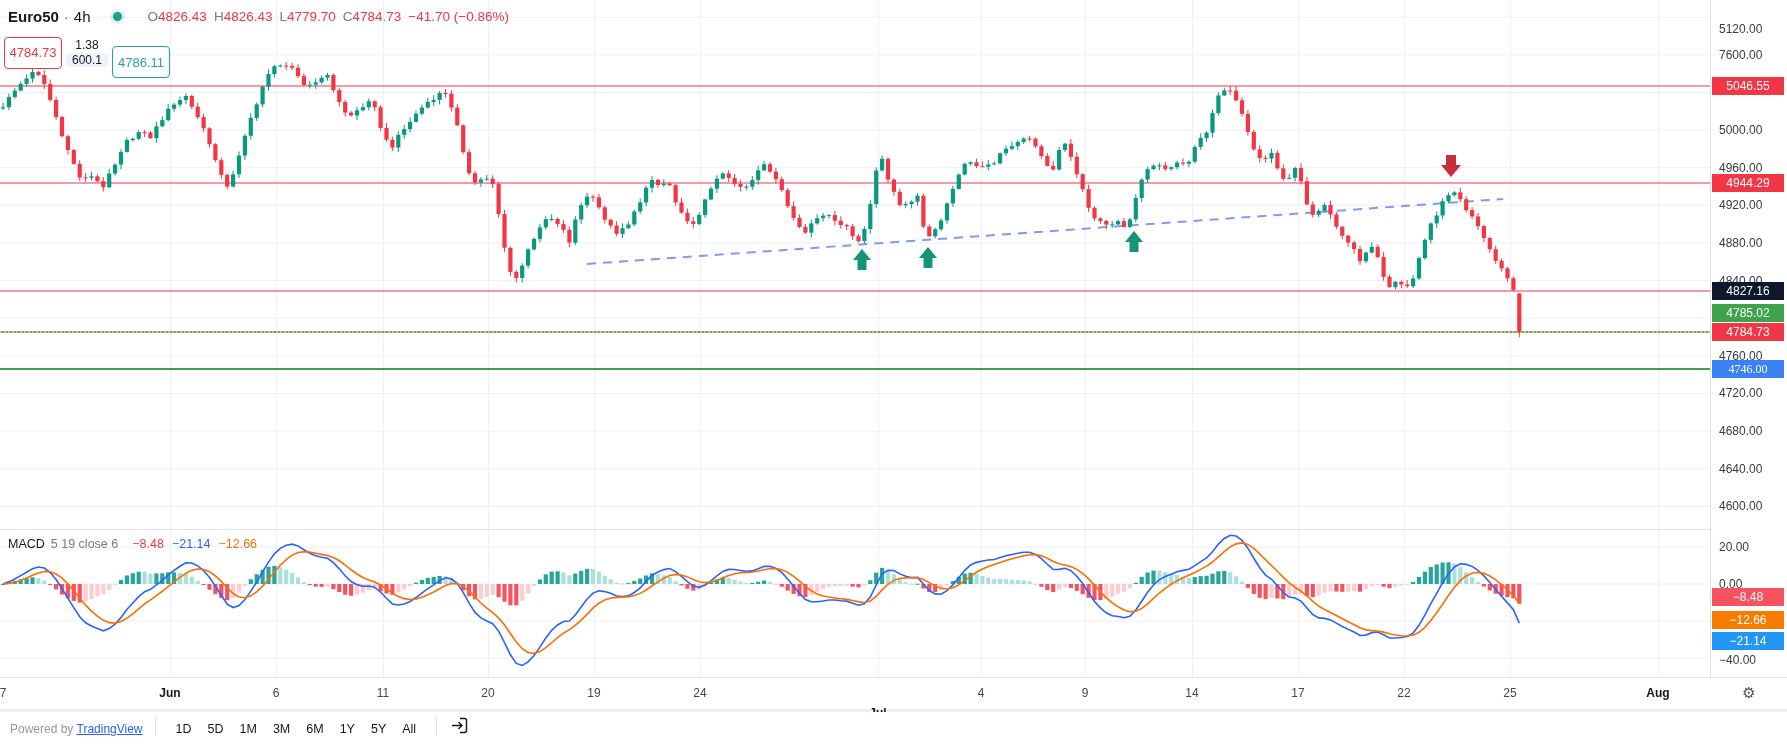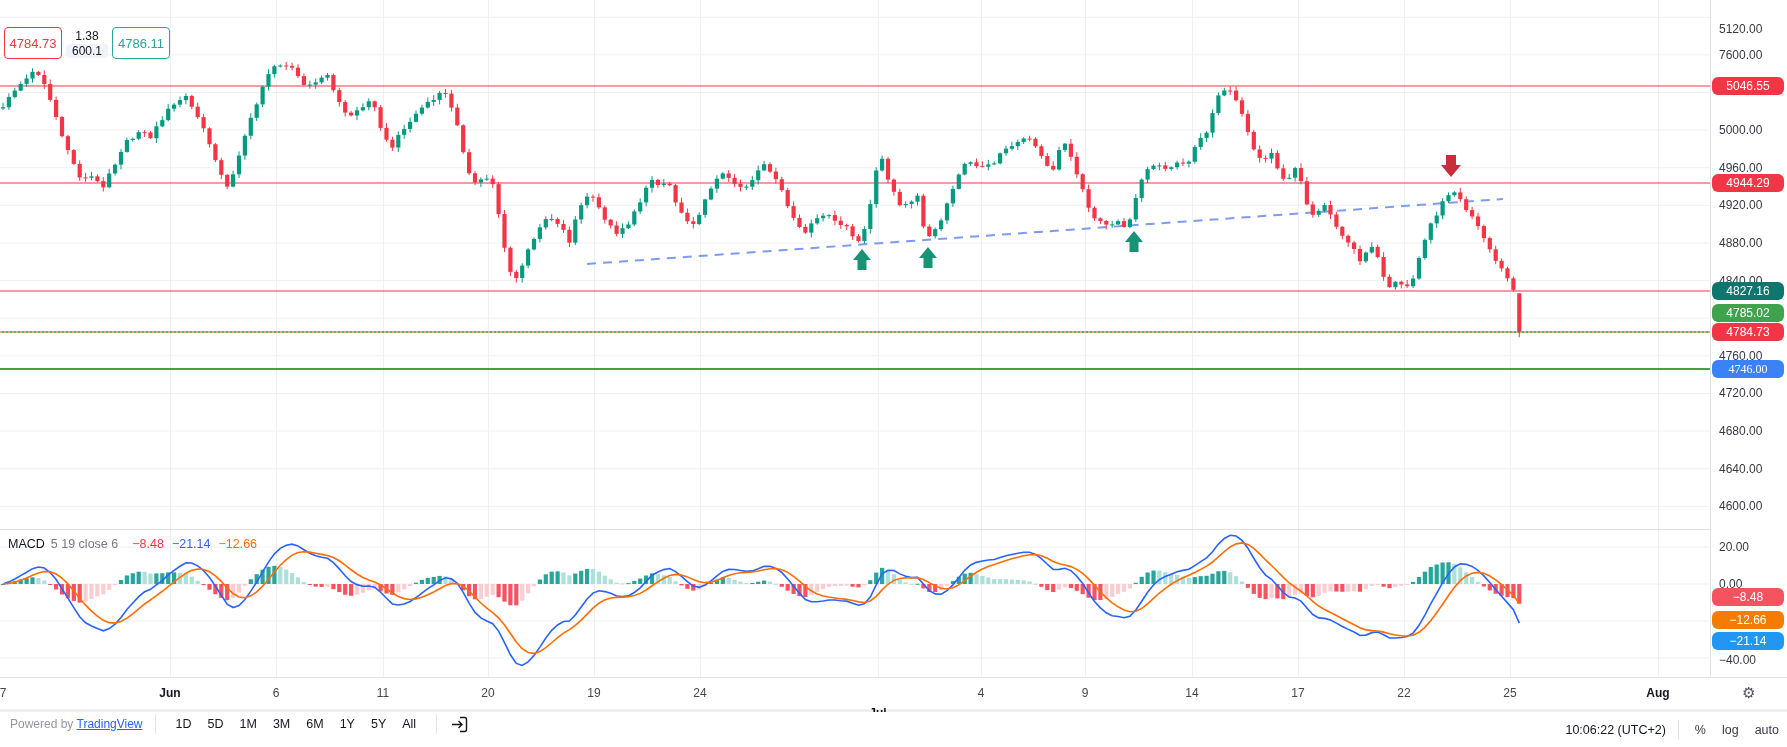--- a/index.html
+++ b/index.html
@@ -13,41 +13,41 @@
   #header .dotsep{margin:0 5px;color:#6A6D78;}
   .status-dot{display:inline-block;width:9px;height:9px;border-radius:50%;background:#1CA08C;box-shadow:0 0 0 3px rgba(28,160,140,.15);margin:0 26px 0 22px;}
   #header .ohlc{font-size:13.5px;}
   #header .pfx{color:#787B86;}
   #header .val{color:#F23645;margin-right:7px;}
   #header .chg{color:#F23645;}
   
   #quote{position:absolute;left:4px;top:27px;display:flex;align-items:center;z-index:30;}
   .qbox{width:56px;height:30px;border-radius:4px;display:flex;align-items:center;justify-content:center;font-size:13px;font-weight:500;background:#fff;}
   .qbox.bid{border:1px solid #F23645;color:#F23645;}
-  .qbox.ask{border:1px solid #26A69A;color:#26A69A;}
+  .qbox.ask{border:1px solid #26A69A;color:#26A69A;margin-top:19px;}
   .qmid{width:46px;display:flex;flex-direction:column;align-items:center;font-size:12px;color:#131722;margin:0 2px;}
   .qmid .sz{background:#F0F3FA;border-radius:4px;padding:0 6px;margin-top:1px;}
   
   #macd-header{position:absolute;left:8px;top:537px;display:flex;align-items:center;font-size:12.5px;white-space:nowrap;z-index:30;}
   #macd-header .t{color:#131722;margin-right:6px;}
   #macd-header .p{color:#787B86;margin-right:14px;}
   #macd-header .vh{color:#F23645;margin-right:8px;}
   #macd-header .vm{color:#2962FF;margin-right:8px;}
   #macd-header .vs{color:#FF6D00;}
   
   .tick{position:absolute;left:1719px;font-size:12px;color:#363A45;white-space:nowrap;z-index:5;}
-  .pbox{position:absolute;left:1712px;width:72px;height:18px;border-radius:6px;color:#fff;font-size:12px;display:flex;align-items:center;justify-content:center;z-index:6;}
+  .pbox{position:absolute;left:1712px;width:72px;height:18px;border-radius:0;color:#fff;font-size:12px;display:flex;align-items:center;justify-content:center;z-index:6;}
   
   #time-axis{position:absolute;left:0;top:677px;width:1787px;height:31px;border-top:1px solid #E0E3EB;background:#fff;z-index:4;}
   .tlabel{position:absolute;top:0;height:30px;line-height:30px;font-size:12px;color:#44474F;transform:translateX(-50%);white-space:nowrap;}
   .tlabel.bold{font-weight:700;color:#131722;}
   #axis-gear{position:absolute;left:1742px;top:0;height:30px;line-height:30px;font-size:15px;color:#50535E;cursor:pointer;}
   .gray-band{position:absolute;left:0;top:708px;width:1787px;height:4px;background:#ECEEF2;}
   
-  #toolbar{position:absolute;left:0;top:712px;width:1787px;height:24px;background:#fff;display:flex;align-items:center;font-size:12px;color:#131722;z-index:10;}
+  #toolbar{position:absolute;left:0;top:712px;width:1787px;height:24px;background:#fff;display:flex;align-items:flex-end;font-size:12px;color:#131722;z-index:10;}
   #powered{margin-left:10px;color:#9598A1;}
   #powered a{color:#2962FF;text-decoration:underline;cursor:pointer;}
   .tb-div{width:1px;height:20px;background:#E0E3EB;margin:0 12px;}
   .rangebtn{padding:3px 8px;border-radius:4px;color:#131722;font-size:12.5px;cursor:pointer;}
   #goto-btn{cursor:pointer;display:flex;align-items:center;}
   #tb-right{position:absolute;right:8px;top:0;height:35px;display:flex;align-items:center;}
   #clock{color:#131722;font-size:12.5px;}
   .tb-link{color:#363A45;font-size:12.5px;margin-left:16px;cursor:pointer;}
 </style>
 </head>
@@ -888,20 +888,29 @@
         <rect x="1505.4000000000046" y="584" width="4.2" height="13.09467131729457" fill="#F7525F"></rect>
         <rect x="1511.3000000000047" y="584" width="4.2" height="14.234969975088575" fill="#F7525F"></rect>
         <rect x="1517.2000000000048" y="584" width="4.2" height="19.746335803941633" fill="#F7525F"></rect>
         <polyline points="3,584 8.9,581.8666215442121 14.8,579.0094082340928 20.700000000000003,575.6358658994233 26.6,572.225674774789 32.5,568.619348327239 38.4,566.999747156824 44.3,568.0674586999896 50.199999999999996,572.4999577729646 56.099999999999994,579.5211030963908 61.99999999999999,588.7202064646586 67.89999999999999,598.1672646419723 73.8,607.6096698406443 79.7,616.7832895676117 85.60000000000001,622.7973901841767 91.50000000000001,626.0568672612873 97.40000000000002,628.5766422555863 103.30000000000003,630.791394267421 109.20000000000003,628.5339009013713 115.10000000000004,624.1534694316024 121.00000000000004,617.5175287190353 126.90000000000005,609.5646900003694 132.80000000000004,603.056811295779 138.70000000000005,596.6079209760047 144.60000000000005,591.7729979133844 150.50000000000006,589.340358733428 156.40000000000006,584.9789506361915 162.30000000000007,580.5167233354076 168.20000000000007,574.9742225667002 174.10000000000008,570.3014004331596 180.00000000000009,566.2526348962255 185.9000000000001,562.827924590512 191.8000000000001,563.0458677337737 197.7000000000001,565.812571952348 203.6000000000001,570.5310522616372 209.5000000000001,577.5477247919441 215.40000000000012,586.0855138727885 221.30000000000013,595.2856510996903 227.20000000000013,604.1717016876939 233.10000000000014,607.5600790639397 239.00000000000014,605.5795615860555 244.90000000000015,599.5552737068225 250.80000000000015,591.1271262506161 256.70000000000016,582.0826995903554 262.60000000000014,571.8765557286338 268.5000000000001,562.1117208902806 274.4000000000001,553.8708748935193 280.30000000000007,548.3912923531959 286.20000000000005,545.2330156102636 292.1,544.1139392140913 298,545.8867121524767 303.9,549.776320589397 309.79999999999995,553.2007128487237 315.69999999999993,555.7998931902248 321.5999999999999,557.2591800926747 327.4999999999999,558.2667835308091 333.39999999999986,562.7150671994497 339.29999999999984,568.8279471552315 345.1999999999998,575.767253756153 351.0999999999998,581.5319194651241 356.9999999999998,584.6458923559088 362.89999999999975,586.2302969035069 368.7999999999997,586.0649091256156 374.6999999999997,587.1769285548635 380.5999999999997,592.2632134958751 386.49999999999966,598.2452103251568 392.39999999999964,603.9246722136105 398.2999999999996,604.9279298024453 404.1999999999996,604.0168377384291 410.09999999999957,601.439545513322 415.99999999999955,597.5223676833098 421.8999999999995,593.14714382903 427.7999999999995,588.6134902740918 433.6999999999995,584.8309426306962 439.59999999999945,580.6183958106965 445.49999999999943,577.8011421073977 451.3999999999994,578.837803657376 457.2999999999994,583.4130726601011 463.19999999999936,592.4004637522185 469.09999999999934,603.1329975092341 474.9999999999993,612.4187243851246 480.8999999999993,617.8907586435535 486.7999999999993,621.0013807255993 492.69999999999925,623.6496971817628 498.5999999999992,631.079226179055 504.4999999999992,642.5810537319949 510.3999999999992,654.7764194390494 516.2999999999992,663.4238200797979 522.1999999999991,665.4542045572871 528.0999999999991,661.885648046765 533.9999999999991,655.5390275699124 539.8999999999991,647.0986372199901 545.799999999999,638.0188731499184 551.699999999999,630.3756102854362 557.599999999999,624.9914932616118 563.499999999999,621.540066162386 569.399999999999,620.9972235685008 575.2999999999989,614.9962089647402 581.1999999999989,607.0279897262192 587.0999999999989,599.0386341180086 592.9999999999989,593.1225791971622 598.8999999999988,590.8060181222223 604.7999999999988,591.5990519770336 610.6999999999988,593.2326420494733 616.5999999999988,595.9962252660578 622.4999999999987,596.5463308311472 628.3999999999987,595.9092314002255 634.2999999999987,592.4681751590325 640.1999999999987,587.9090858439235 646.0999999999987,581.4667007033137 651.9999999999986,575.2200968530541 657.8999999999986,571.9744095154168 663.7999999999986,569.5991304170881 669.6999999999986,568.5025274517315 675.5999999999985,571.6615605728573 681.4999999999985,576.3450993680983 687.3999999999985,581.6735873958839 693.2999999999985,586.1213177608304 699.1999999999985,587.3604456224526 705.0999999999984,584.9418499633658 710.9999999999984,580.8950701004197 716.8999999999984,575.952375539966 722.7999999999984,571.4448451876 728.6999999999983,569.383690731144 734.5999999999983,569.4505291572085 740.4999999999983,570.4346866437298 746.3999999999983,571.3689377659975 752.2999999999982,570.9048068238346 758.1999999999982,568.7829002413719 764.0999999999982,566.26006830394 769.9999999999982,566.3680475560712 775.8999999999982,568.3933504206292 781.7999999999981,572.4697137603962 787.6999999999981,579.0112448772437 793.5999999999981,586.2884851570491 799.4999999999981,593.3905776520998 805.399999999998,599.5235599737999 811.299999999998,601.6800912959663 817.199999999998,601.7735019686387 823.099999999998,600.9700914006307 828.999999999998,599.9264391515388 834.8999999999979,600.0363425892153 840.7999999999979,600.7064972048732 846.6999999999979,601.1261770202054 852.5999999999979,603.1782638209877 858.4999999999978,605.2861745874499 864.3999999999978,603.843649820534 870.2999999999978,597.1466124077299 876.1999999999978,584.9798530212206 882.0999999999977,573.7406910386426 887.9999999999977,570.2339597582429 893.8999999999977,570.5610172943087 899.7999999999977,573.8789418130377 905.6999999999977,576.229472944152 911.5999999999976,577.5786182112727 917.4999999999976,577.4170417951098 923.3999999999976,583.9424581401129 929.2999999999976,590.6723124143364 935.1999999999975,593.9149322935448 941.0999999999975,594.1912868579248 946.9999999999975,590.6003811210068 952.8999999999975,584.8395719993646 958.7999999999975,577.6341783524934 964.6999999999974,570.3256699335425 970.5999999999974,565.0100039154455 976.4999999999974,562.3746792514568 982.3999999999974,561.0439601802184 988.2999999999973,560.0399928202302 994.1999999999973,559.578388152031 1000.0999999999973,557.6097085291074 1005.9999999999973,555.7605327136896 1011.8999999999972,554.4501047002931 1017.7999999999972,553.2130327732746 1023.6999999999972,552.2198320223521 1029.5999999999972,552.1838585706764 1035.4999999999973,554.3973475459738 1041.3999999999974,558.6288007346503 1047.2999999999975,564.2545613006798 1053.1999999999975,569.4674030344048 1059.0999999999976,569.4026172043765 1064.9999999999977,568.3129843487644 1070.8999999999978,570.6020167520915 1076.799999999998,576.1971273002075 1082.699999999998,583.5331361785979 1088.599999999998,592.7348158863836 1094.4999999999982,601.4168938855241 1100.3999999999983,607.8857222632258 1106.2999999999984,612.8186934291438 1112.1999999999985,615.7532782188451 1118.0999999999985,616.5417405586791 1123.9999999999986,617.6839019649217 1129.8999999999987,616.2416037966494 1135.7999999999988,610.0393189970752 1141.699999999999,601.1876941426125 1147.599999999999,592.268195263389 1153.499999999999,584.9438241653211 1159.3999999999992,579.5954711059719 1165.2999999999993,576.5664486169297 1171.1999999999994,574.1770567362764 1177.0999999999995,571.6929480452162 1182.9999999999995,570.3743957959946 1188.8999999999996,569.2743007210662 1194.7999999999997,565.6737892615979 1200.6999999999998,561.5447739228908 1206.6,557.8997542674537 1212.5,551.680491758689 1218.4,544.129931882565 1224.3000000000002,538.4500445449225 1230.2000000000003,535.306660425132 1236.1000000000004,536.052771858387 1242.0000000000005,540.4066268416011 1247.9000000000005,548.2157514058033 1253.8000000000006,558.2295202137783 1259.7000000000007,567.7487381631692 1265.6000000000008,575.0598831484936 1271.500000000001,579.3309713148934 1277.400000000001,585.7442173794116 1283.300000000001,592.5318466437296 1289.2000000000012,597.0227609944963 1295.1000000000013,597.9523964058571 1301.0000000000014,601.1188387822212 1306.9000000000015,607.947182997374 1312.8000000000015,614.5688873405346 1318.7000000000016,617.888886218484 1324.6000000000017,618.3742858234775 1330.5000000000018,620.0290842723003 1336.400000000002,623.0983232727069 1342.300000000002,626.4219626322299 1348.200000000002,629.3871900113649 1354.1000000000022,631.9784830915523 1360.0000000000023,635.4684057862664 1365.9000000000024,635.110917936293 1371.8000000000025,632.6451051200514 1377.7000000000025,632.0402944101909 1383.6000000000026,634.809150205612 1389.5000000000027,637.9666142517981 1395.4000000000028,638.0180752436071 1401.300000000003,637.5483737704421 1407.200000000003,636.4953174910453 1413.100000000003,633.0876757315139 1419.0000000000032,625.3181690904473 1424.9000000000033,615.0764368293823 1430.8000000000034,603.6091986388022 1436.7000000000035,593.2969590441642 1442.6000000000035,582.6789991491983 1448.5000000000036,573.788285358364 1454.4000000000037,566.9887292955834 1460.3000000000038,563.8757150613656 1466.200000000004,564.3288426950804 1472.100000000004,566.4018813584507 1478.000000000004,570.2724427863893 1483.9000000000042,575.8600318020033 1489.8000000000043,582.3993228048311 1495.7000000000044,589.5854645388206 1501.6000000000045,596.2270305385341 1507.5000000000045,602.8648132017408 1513.4000000000046,609.6990998495702 1519.3000000000047,623.109" fill="none" stroke="#2962FF" stroke-width="1.6"></polyline>
         <polyline points="3,584 8.9,583.3904632983463 14.8,582.1387332799882 20.700000000000003,580.2807711712553 26.6,577.9793150579792 32.5,575.3050388491963 38.4,572.9320983656613 44.3,571.5422013183265 50.199999999999996,571.8158460196518 56.099999999999994,574.0173480415772 61.99999999999999,578.2181647338862 67.89999999999999,583.9179075647679 73.8,590.6869825007326 79.7,598.1430702341266 85.60000000000001,605.1871616484267 91.50000000000001,611.1499346806726 97.40000000000002,616.1289939877907 103.30000000000003,620.3182512105423 109.20000000000003,622.6655796936362 115.10000000000004,623.0906910473409 121.00000000000004,621.4983589535393 126.90000000000005,618.0887392526336 132.80000000000004,613.7939026935323 138.70000000000005,608.8836222028101 144.60000000000005,603.9948724058313 150.50000000000006,599.8078684994304 156.40000000000006,595.5710348242193 162.30000000000007,591.2698029702731 168.20000000000007,586.6139228549665 174.10000000000008,581.9532021630217 180.00000000000009,577.4673258010799 185.9000000000001,573.2846397409177 191.8000000000001,570.3592763103051 197.7000000000001,569.0602179223173 203.6000000000001,569.4804563049802 209.5000000000001,571.7853901583984 215.40000000000012,575.8711397910813 221.30000000000013,581.4181430221124 227.20000000000013,587.9191597837072 233.10000000000014,593.5308510066308 239.00000000000014,596.9733397436092 244.90000000000015,597.7110351616702 250.80000000000015,595.8299183299405 256.70000000000016,591.902141547202 262.60000000000014,586.1805455990395 268.5000000000001,579.3037385393942 274.4000000000001,572.0372060691442 280.30000000000007,565.2812307217304 286.20000000000005,559.5531692613113 292.1,555.1419606763914 298,552.4976039552729 303.9,551.7200944221654 309.79999999999995,552.143128258325 315.69999999999993,553.1879182388677 321.5999999999999,554.3511359113841 327.4999999999999,555.469892374077 333.39999999999986,557.5399423241835 339.29999999999984,560.7650865616257 345.1999999999998,565.0514200457764 351.0999999999998,569.76013416559 356.9999999999998,574.0132079342526 362.89999999999975,577.5038047826109 368.7999999999997,579.949834594898 374.6999999999997,582.0147185834595 380.5999999999997,584.9428599870068 386.49999999999966,588.7435315121926 392.39999999999964,593.0810002840262 398.2999999999996,596.4658372892889 404.1999999999996,598.6232659890433 410.09999999999957,599.4279172816942 415.99999999999955,598.8834745392987 421.8999999999995,597.2445229077933 427.7999999999995,594.7785135838786 433.6999999999995,591.9363504543979 439.59999999999945,588.7026491276262 445.49999999999943,585.5879328361323 451.3999999999994,583.6593244993447 457.2999999999994,583.5889668309894 463.19999999999936,586.106537379912 469.09999999999934,590.971240274004 474.9999999999993,597.0990928771813 480.8999999999993,603.0395688104305 486.7999999999993,608.1715150719073 492.69999999999925,612.5938528175803 498.5999999999992,617.875388063716 504.4999999999992,624.9341496832242 510.3999999999992,633.4605124706028 516.2999999999992,642.0214575018015 522.1999999999991,648.716528089083 528.0999999999991,652.479133791278 533.9999999999991,653.353389156602 539.8999999999991,651.5663171747129 545.799999999999,647.6956188819145 551.699999999999,642.7470449972063 557.599999999999,637.6740302156079 563.499999999999,633.0643262004016 569.399999999999,629.6165825912872 575.2999999999989,625.4393329837022 581.1999999999989,620.17894919585 587.0999999999989,614.1388591736096 592.9999999999989,608.1342077517675 598.8999999999988,603.1832964290403 604.7999999999988,599.8735122998955 610.6999999999988,597.9761207997749 616.5999999999988,597.41043636157 622.4999999999987,597.1635490671634 628.3999999999987,596.8051725908955 634.2999999999987,595.566030467506 640.1999999999987,593.3783320036254 646.0999999999987,589.9750087749649 651.9999999999986,585.759319654419 657.8999999999986,581.8207739004183 663.7999999999986,578.328875762324 669.6999999999986,575.5213476735833 675.5999999999985,574.4185513590901 681.4999999999985,574.9689936473782 687.3999999999985,576.8845918612369 693.2999999999985,579.523656403978 699.1999999999985,581.7627390378278 705.0999999999984,582.6710564451245 710.9999999999984,582.1636317752087 716.8999999999984,580.388987136568 722.7999999999984,577.8335180082914 728.6999999999983,575.4192816433922 734.5999999999983,573.7139237901969 740.4999999999983,572.7769988912063 746.3999999999983,572.3746957125752 752.2999999999982,571.9547274586494 758.1999999999982,571.0484911108558 764.0999999999982,569.6803703088798 769.9999999999982,568.7339923795059 775.8999999999982,568.6366661055412 781.7999999999981,569.7318225783569 787.6999999999981,572.3830860923246 793.5999999999981,576.3560572536744 799.4999999999981,581.223063081796 805.399999999998,586.4517764795114 811.299999999998,590.8027235699271 817.199999999998,593.9372316838446 823.099999999998,595.946620174355 828.999999999998,597.0837113106932 834.8999999999979,597.9273202474138 840.7999999999979,598.7213708066879 846.6999999999979,599.4084582962644 852.5999999999979,600.4855455890424 858.4999999999978,601.8571538743017 864.3999999999978,602.4247241446537 870.2999999999978,600.9166922198184 876.1999999999978,596.3633095916476 882.0999999999977,589.899704290789 887.9999999999977,584.280920138633 893.8999999999977,580.3609478973975 899.7999999999977,578.5089461590089 905.6999999999977,577.8576680976213 911.5999999999976,577.7779395586646 917.4999999999976,577.6748259119346 923.3999999999976,579.4655779771284 929.2999999999976,582.667502102045 935.1999999999975,585.8810535853306 941.0999999999975,588.2554059489289 946.9999999999975,588.9253988552368 952.8999999999975,587.7580197535591 958.7999999999975,584.8654936389689 964.6999999999974,580.7112582945614 970.5999999999974,576.225185614814 976.4999999999974,572.2678980824262 982.3999999999974,569.0610586817954 988.2999999999973,566.4836112927768 994.1999999999973,564.5106903954209 1000.0999999999973,562.5389812907598 1005.9999999999973,560.6022816973112 1011.8999999999972,558.8445168410203 1017.7999999999972,557.235521393093 1023.6999999999972,555.802467287167 1029.5999999999972,554.7685790824554 1035.4999999999973,554.6625129291749 1041.3999999999974,555.7957380164537 1047.2999999999975,558.2125446690897 1053.1999999999975,561.4282184877511 1059.0999999999976,563.7066181210727 1064.9999999999977,565.022722757556 1070.8999999999978,566.6168067559947 1076.799999999998,569.3540411971984 1082.699999999998,573.405211191884 1088.599999999998,578.9279553903124 1094.4999999999982,585.3533663889443 1100.3999999999983,591.7911823530247 1106.2999999999984,597.7990426604873 1112.1999999999985,602.9288242485895 1118.0999999999985,606.8182289086151 1123.9999999999986,609.9227069247028 1129.8999999999987,611.7281060309732 1135.7999999999988,611.2455954498595 1141.699999999999,608.3719093620746 1147.599999999999,603.7708481910216 1153.499999999999,598.3916984693928 1159.3999999999992,593.0213477941297 1165.2999999999993,588.3199480292154 1171.1999999999994,584.2791219455186 1177.0999999999995,580.6830722597178 1182.9999999999995,577.7377361272255 1188.8999999999996,575.3196117254657 1194.7999999999997,572.563662450075 1200.6999999999998,569.4154085851652 1206.6,566.1252216372476 1212.5,561.9981559576594 1218.4,556.892949079061 1224.3000000000002,551.6235477835929 1230.2000000000003,546.9615799668898 1236.1000000000004,543.8447776501747 1242.0000000000005,542.8624488477251 1247.9000000000005,544.3919638643189 1253.8000000000006,548.3455513927358 1259.7000000000007,553.8893190414311 1265.6000000000008,559.938051643449 1271.500000000001,565.4788858352903 1277.400000000001,571.268980562182 1283.300000000001,577.34408515691 1289.2000000000012,582.9665639676489 1295.1000000000013,587.2482303785655 1301.0000000000014,591.2112613510386 1306.9000000000015,595.9929532499915 1312.8000000000015,601.3003629901467 1318.7000000000016,606.039941055386 1324.6000000000017,609.564039560555 1330.5000000000018,612.5540523353394 1336.400000000002,615.5667011745873 1342.300000000002,618.6682044481994 1348.200000000002,621.730771751961 1354.1000000000022,624.6586892775586 1360.0000000000023,627.7471797086179 1365.9000000000024,629.8511049165251 1371.8000000000025,630.6493906889611 1377.7000000000025,631.0467917521696 1383.6000000000026,632.1217513102961 1389.5000000000027,633.7917121507253 1395.4000000000028,634.9992444629772 1401.300000000003,635.7275671222529 1407.200000000003,635.9469243704793 1413.100000000003,635.1299961879178 1419.0000000000032,632.3266170172119 1424.9000000000033,627.3979941064034 1430.8000000000034,620.6011954013745 1436.7000000000035,612.7999850136001 1442.6000000000035,604.1939890523424 1448.5000000000036,595.5066451397772 1454.4000000000037,587.3586691842933 1460.3000000000038,580.6492537205996 1466.200000000004,575.9862791418799 1472.100000000004,573.2478797751859 1478.000000000004,572.397754921244 1483.9000000000042,573.3869768871753 1489.8000000000043,575.9619328636484 1495.7000000000044,579.8543704851261 1501.6000000000045,584.5322733575284 1507.5000000000045,589.7701418844463 1513.4000000000046,595.4641298744816 1519.3000000000047,603.3626641960583" fill="none" stroke="#FF6D00" stroke-width="1.6"></polyline>
       </g>
     </svg>
 
   <div class="vline"></div>
 
+  <div id="header">
+    <span class="sym">Euro50</span>
+    <span class="dotsep">·</span>
+    <span>4h</span>
+    <span class="status-dot"></span>
+    <span class="ohlc">
+      <span class="pfx">O</span><span class="val">4826.43</span><span class="pfx">H</span><span class="val">4826.43</span><span class="pfx">L</span><span class="val">4779.70</span><span class="pfx">C</span><span class="val">4784.73</span><span class="chg">−41.70 (−0.86%)</span>
+    </span>
+  </div>
 
   <div id="quote">
     <div class="qbox bid">4784.73</div>
     <div class="qmid">
       <span>1.38</span>
       <span class="sz">600.1</span>
     </div>
     <div class="qbox ask">4786.11</div>
   </div>
 
@@ -924,21 +933,21 @@
       <div class="tick" style="top: 348.833px;">4760.00</div>
       <div class="tick" style="top: 386.453px;">4720.00</div>
       <div class="tick" style="top: 424.073px;">4680.00</div>
       <div class="tick" style="top: 461.693px;">4640.00</div>
       <div class="tick" style="top: 499.313px;">4600.00</div>
       <div class="tick" style="top: 540px;">20.00</div>
       <div class="tick" style="top: 577px;">0.00</div>
       <div class="tick" style="top: 653px;">−40.00</div>
       <div class="pbox" style="top: 77px; background: rgb(242, 54, 69);">5046.55</div>
       <div class="pbox" style="top: 174px; background: rgb(242, 54, 69);">4944.29</div>
-      <div class="pbox" style="top: 282px; background: #0f766e;">4827.16</div>
+      <div class="pbox" style="top: 282px; background: #0f172a;">4827.16</div>
       <div class="pbox" style="top: 304px; background: rgb(63, 163, 77);">4785.02</div>
       <div class="pbox" style="top: 323px; background: rgb(242, 54, 69);">4784.73</div>
       <div class="pbox" style="top: 360px; background: #3b82f6; font-family: Liberation Serif, serif;">4746.00</div>
       <div class="pbox" style="top: 588px; background: rgb(247, 82, 95);">−8.48</div>
       <div class="pbox" style="top: 611px; background: rgb(245, 124, 0);">−12.66</div>
       <div class="pbox" style="top: 632px; background: rgb(33, 150, 243);">−21.14</div>
     </div>
   <div id="time-axis">
     <span id="axis-gear">⚙</span>
   <span class="tlabel" style="left: 3px;">7</span>
@@ -966,21 +975,14 @@
     </span>
     <span class="tb-div"></span>
     <span id="ranges"><span class="rangebtn">1D</span><span class="rangebtn">5D</span><span class="rangebtn">1M</span><span class="rangebtn">3M</span><span class="rangebtn">6M</span><span class="rangebtn">1Y</span><span class="rangebtn">5Y</span><span class="rangebtn">All</span></span>
     <span class="tb-div"></span>
     <span id="goto-btn">
       <svg width="21" height="21" viewBox="0 0 21 21">
         <path d="M11 3.5 H15.5 Q17.5 3.5 17.5 5.5 V15.5 Q17.5 17.5 15.5 17.5 H11" fill="none" stroke="#131722" stroke-width="1.4"></path>
         <path d="M3 10.5 H12.5 M9.5 7 l3.5 3.5 -3.5 3.5" fill="none" stroke="#131722" stroke-width="1.4"></path>
       </svg>
     </span>
-    <span id="tb-right">
-      <span id="clock">10:06:22 (UTC+2)</span>
-      <span class="tb-div"></span>
-      <span class="tb-link" style="margin-left:4px">%</span>
-      <span class="tb-link">log</span>
-      <span class="tb-link">auto</span>
-    </span>
   </div>
 </div>
 
 </body></html>

